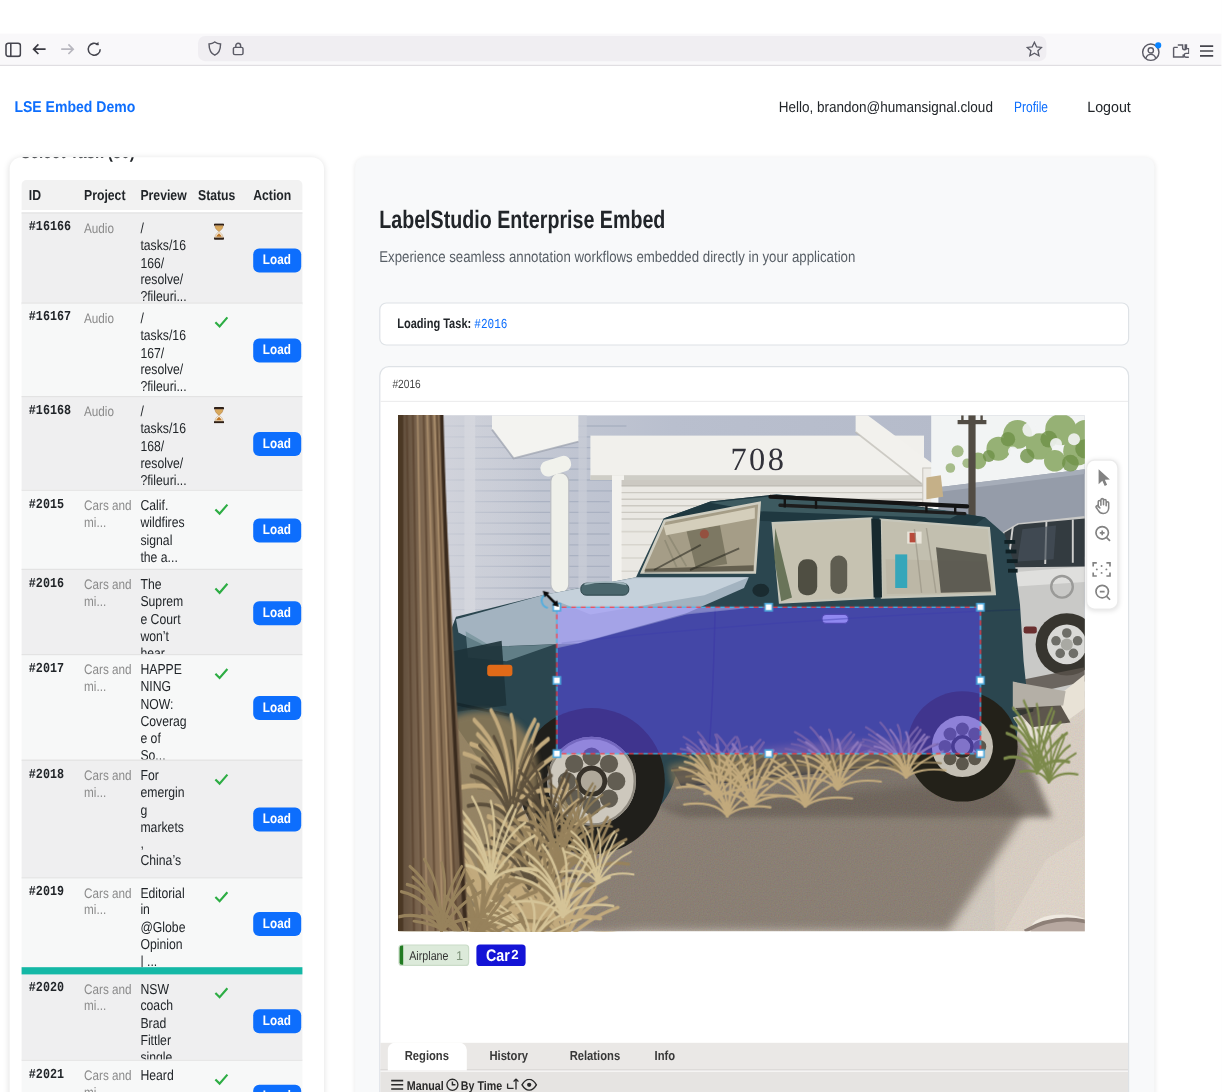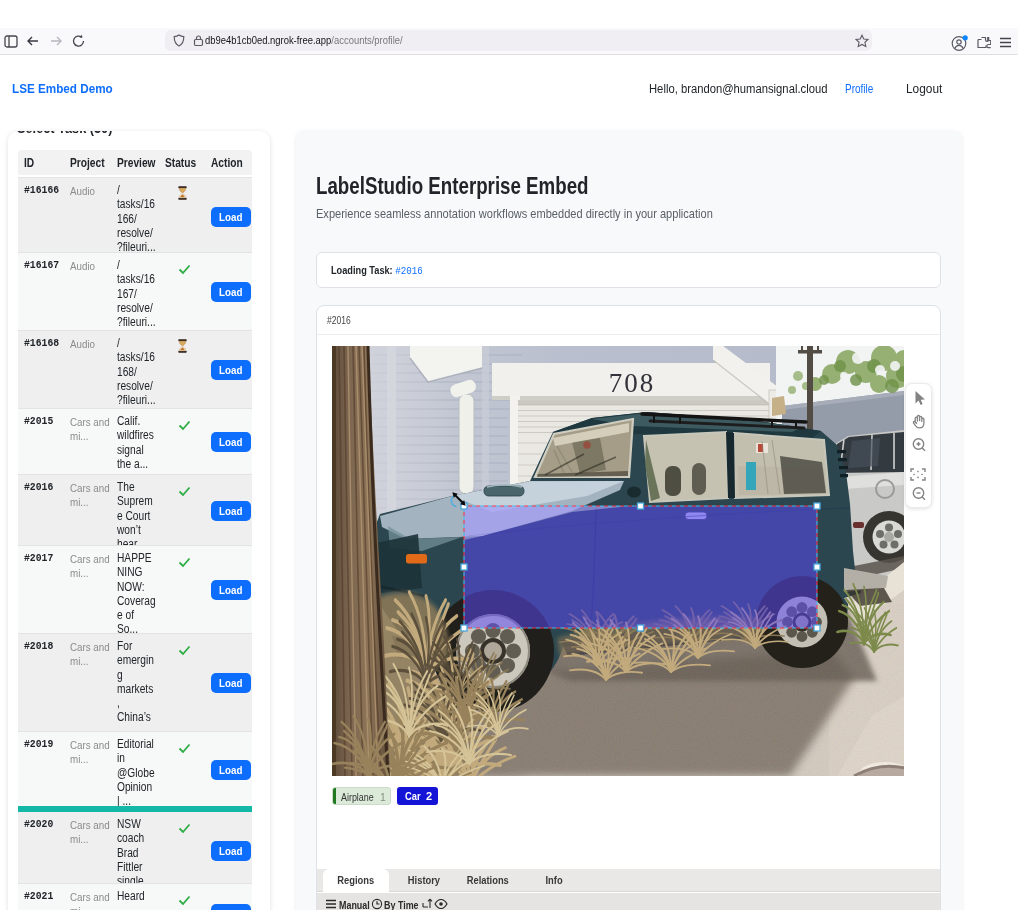--- a/index.html
+++ b/index.html
@@ -36,21 +36,21 @@
   .cid { left:6px; font-family:"Liberation Mono", monospace; font-size:11.5px; font-weight:bold; color:#212529; }
   .cproj { left:52px; font-size:11.5px; color:#8b8b8b; line-height:14px; }
   .cprev { left:99px; width:50px; font-size:12px; color:#212529; line-height:14.3px; }
   .cstat { left:160px; }
   .loadbtn { left:193px; width:40px; height:20px; background:#0d6efd; border-radius:5px;
      color:#fff; font-size:11.5px; font-weight:bold; text-align:center; line-height:20px; }
 
   
   #maincard { left:296px; top:131px; width:666px; height:860px; background:#f8f9fa;
       border-radius:8px; box-shadow:0 1px 4px rgba(0,0,0,.09); }
-  #title { left:20px; top:41px; font-size:24px; font-weight:bold; color:#212529; }
+  #title { left:20px; top:41px; font-size:21px; font-weight:bold; color:#212529; }
   #subtitle { left:20px; top:75px; font-size:13px; color:#585f66; }
   #loadbox { left:20px; top:121px; width:625px; height:36px; background:#fff;
       border:1px solid #dee2e6; border-radius:6px; line-height:34px; padding-left:14px;
       font-size:11.5px; color:#212529; font-weight:bold; }
   #loadbox .mono { font-family:"Liberation Mono", monospace; font-weight:normal;
       font-size:11.5px; color:#0d6efd; }
   #panel { left:20px; top:174px; width:625px; height:686px; background:#fff;
       border:1px solid #dee2e6; border-radius:8px; }
   #panelhead { left:0; top:0; width:623px; height:29px; border-bottom:1px solid #ededee;
       font-size:10px; color:#444; line-height:29px; padding-left:10px; }
@@ -91,21 +91,20 @@
       <path d="M10 .8 L10.3 3.8 L7.4 3.4 Z" fill="#45454e"></path>
     </svg>
     <div class="abs" id="urlbar">
       <svg class="abs" style="left:8px;top:4px" width="12" height="13" viewBox="0 0 12 13">
         <path d="M6 1 C4.5 2.2 2.8 2.6 1.2 2.6 C1.2 7 2.5 10.4 6 12 C9.5 10.4 10.8 7 10.8 2.6 C9.2 2.6 7.5 2.2 6 1 Z" fill="none" stroke="#5b5b66" stroke-width="1.2"></path>
       </svg>
       <svg class="abs" style="left:28px;top:4px" width="11" height="13" viewBox="0 0 11 13">
         <rect x="1.5" y="5.5" width="8" height="6" rx="1.2" fill="none" stroke="#5b5b66" stroke-width="1.2"></rect>
         <path d="M3.5 5.5 V4 a2 2 0 0 1 4 0 V5.5" fill="none" stroke="#5b5b66" stroke-width="1.2"></path>
       </svg>
-      <span class="abs" style="left:40px;"><span class="sx" style="transform:scaleX(.82)">db9e4b1cb0ed.ngrok-free.app<span style="color:#777780">/accounts/profile/</span></span></span>
       <svg class="abs" style="left:690px;top:3.5px" width="14" height="14" viewBox="0 0 14 14">
         <path d="M7 1.2 L8.8 5 L13 5.5 L9.9 8.3 L10.8 12.5 L7 10.4 L3.2 12.5 L4.1 8.3 L1 5.5 L5.2 5 Z" fill="none" stroke="#5b5b66" stroke-width="1.1"></path>
       </svg>
     </div>
     <svg class="abs" style="left:951px;top:6.5px" width="17" height="17" viewBox="0 0 17 17">
       <circle cx="8" cy="8.5" r="6.8" fill="none" stroke="#5b5b66" stroke-width="1.2"></circle>
       <circle cx="8" cy="7" r="2.2" fill="none" stroke="#5b5b66" stroke-width="1.2"></circle>
       <path d="M3.8 13.5 C4.6 11.4 6 10.3 8 10.3 C10 10.3 11.4 11.4 12.2 13.5" fill="none" stroke="#5b5b66" stroke-width="1.2"></path>
       <circle cx="14.2" cy="2.8" r="2.6" fill="#0a84ff"></circle>
     </svg>
@@ -604,29 +603,29 @@
           </g>
         </svg>
       </div>
 
       <div class="abs pill" style="left:15px;width:59px;background:#dceada;border:1px solid #cadcc8;">
         <div class="abs" style="left:0;top:0;width:3px;height:16px;background:#217a21;border-radius:2px 0 0 2px;"></div>
         <span class="abs" style="left:8px;color:#333;"><span class="sx85">Airplane</span></span>
         <span class="abs" style="left:47px;color:#7f947c;">1</span>
       </div>
       <div class="abs pill" style="left:80px;width:41px;background:#1414d6;color:#fff;">
-        <span class="abs" style="left:8px;font-weight:bold;font-size:11px;"><span class="sx85">Car</span></span>
+        <span class="abs" style="left:8px;font-weight:bold;font-size:14px;"><span class="sx85">Car</span></span>
         <span class="abs" style="left:29px;font-weight:bold;font-size:11px;">2</span>
       </div>
 
 
       <div class="abs" id="tabstrip">
         <div class="abs lstab" id="regtab"><span class="sxc">Regions</span></div>
         <div class="abs lstab" style="left:74px;width:66px;text-align:center;"><span class="sxc">History</span></div>
-        <div class="abs lstab" style="left:146px;width:66px;text-align:left;"><span class="sxc">Relations</span></div>
+        <div class="abs lstab" style="left:146px;width:66px;text-align:center;"><span class="sxc">Relations</span></div>
         <div class="abs lstab" style="left:227px;width:30px;text-align:left;"><span class="sxc">Info</span></div>
       </div>
 
       <div class="abs" id="bstrip">
         <svg class="abs" style="left:8px;top:6px" width="12" height="10" viewBox="0 0 12 10">
           <path d="M1 1.5 H11 M1 5 H11 M1 8.5 H11" stroke="#2a2a2a" stroke-width="1.3"></path>
         </svg>
         <span class="abs" style="left:22px;top:6px;font-weight:bold;"><span class="sx85">Manual</span></span>
         <svg class="abs" style="left:54px;top:5px" width="12" height="12" viewBox="0 0 12 12">
           <circle cx="6" cy="6" r="4.6" fill="none" stroke="#2a2a2a" stroke-width="1.1"></circle>

